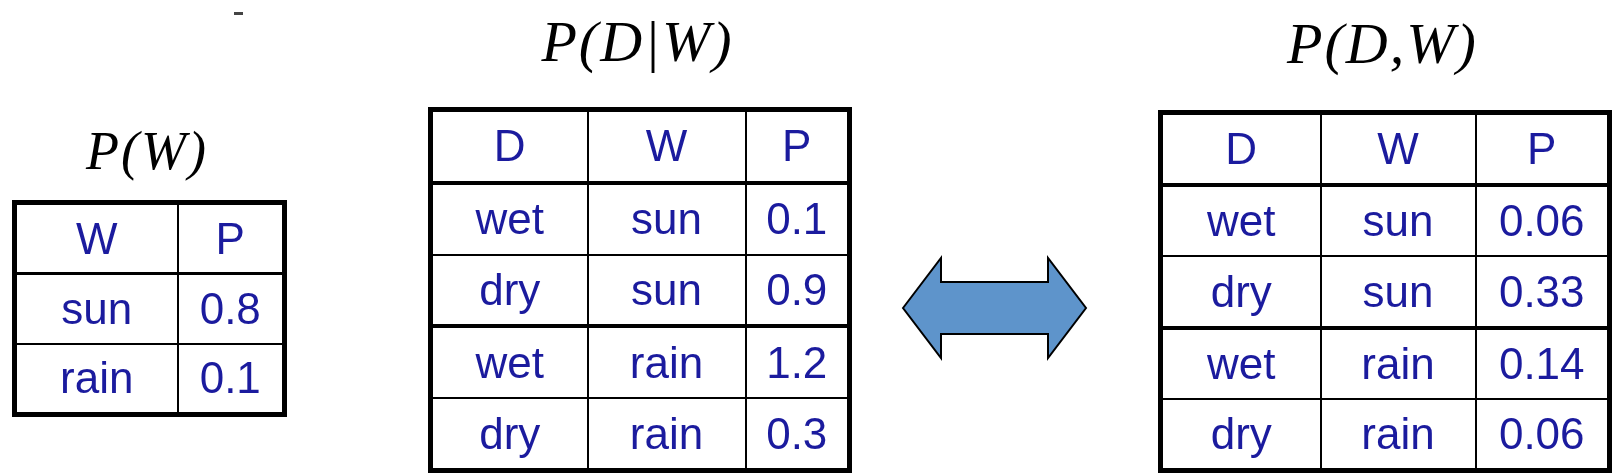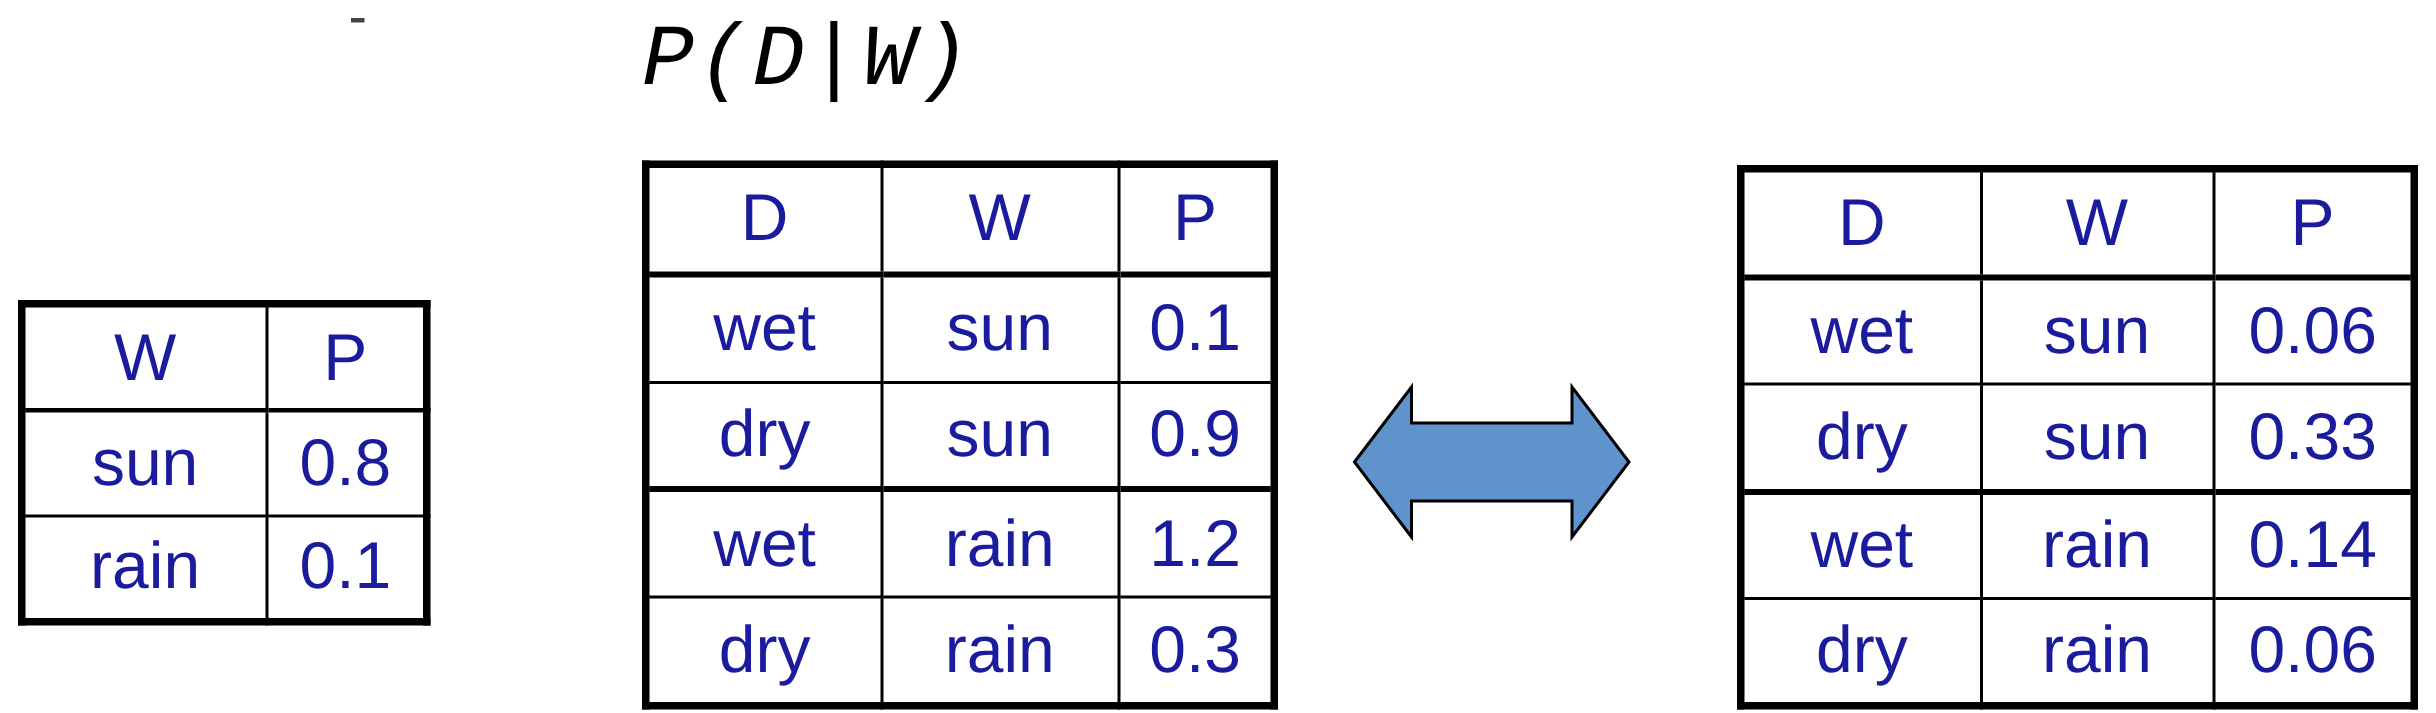--- a/index.html
+++ b/index.html
@@ -18,21 +18,22 @@
   .dash-mark {
     position: absolute;
     left: 234px;
     top: 12px;
     width: 9px;
     height: 3px;
     background: var(--dash, #444444);
   }
   .tbl-title {
     position: absolute;
-    font-family: Liberation Mono, monospace;
+    text-align: center;
+    font-family: Liberation Serif, serif;
     font-style: italic;
     color: var(--title-text, #000000);
     letter-spacing: 2px;
     line-height: 1.1;
     white-space: nowrap;
   }
   #title-0 { left: 12px;   top: 122px; width: 270px; font-size: 54px; }
   #title-1 { left: 428px;  top: 10px;  width: 419px; font-size: 58px; }
   #title-2 { left: 1158px; top: 12px;  width: 449px; font-size: 58px; }
 
@@ -85,20 +86,21 @@
     stroke-linejoin: miter;
   }
 </style>
 </head>
 <body>
 
 <div id="slide">
 
   <div class="dash-mark"></div>
 
+  <div class="tbl-title" id="title-0">P(W)</div>
   <table class="ptable" id="table-0">
     <colgroup>
         <col style="width:163px">
         <col style="width:107px">
       </colgroup>
     <tbody>
       <tr class="hsep">
         <th>W</th>
         <th>P</th>
       </tr>
@@ -146,20 +148,21 @@
         <td>rain</td>
         <td>0.3</td>
       </tr>
     </tbody>
   </table>
 
   <svg id="arrow" viewBox="0 0 187 106" xmlns="http://www.w3.org/2000/svg">
     <polygon points="2,53 40,3 40,27 147,27 147,3 185,53 147,103 147,79 40,79 40,103"></polygon>
   </svg>
 
+  <div class="tbl-title" id="title-2">P(D,W)</div>
   <table class="ptable" id="table-2">
     <colgroup>
         <col style="width:160px">
         <col style="width:155px">
         <col style="width:134px">
       </colgroup>
     <tbody>
       <tr class="hsep">
         <th>D</th>
         <th>W</th>

